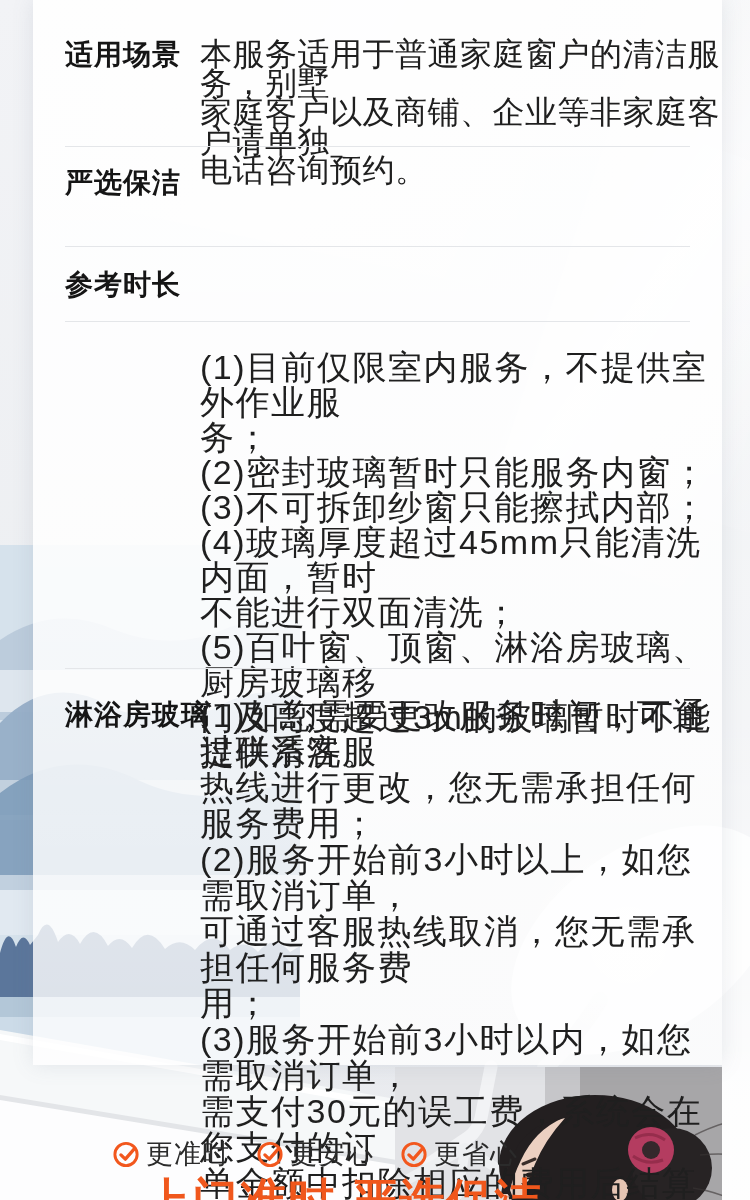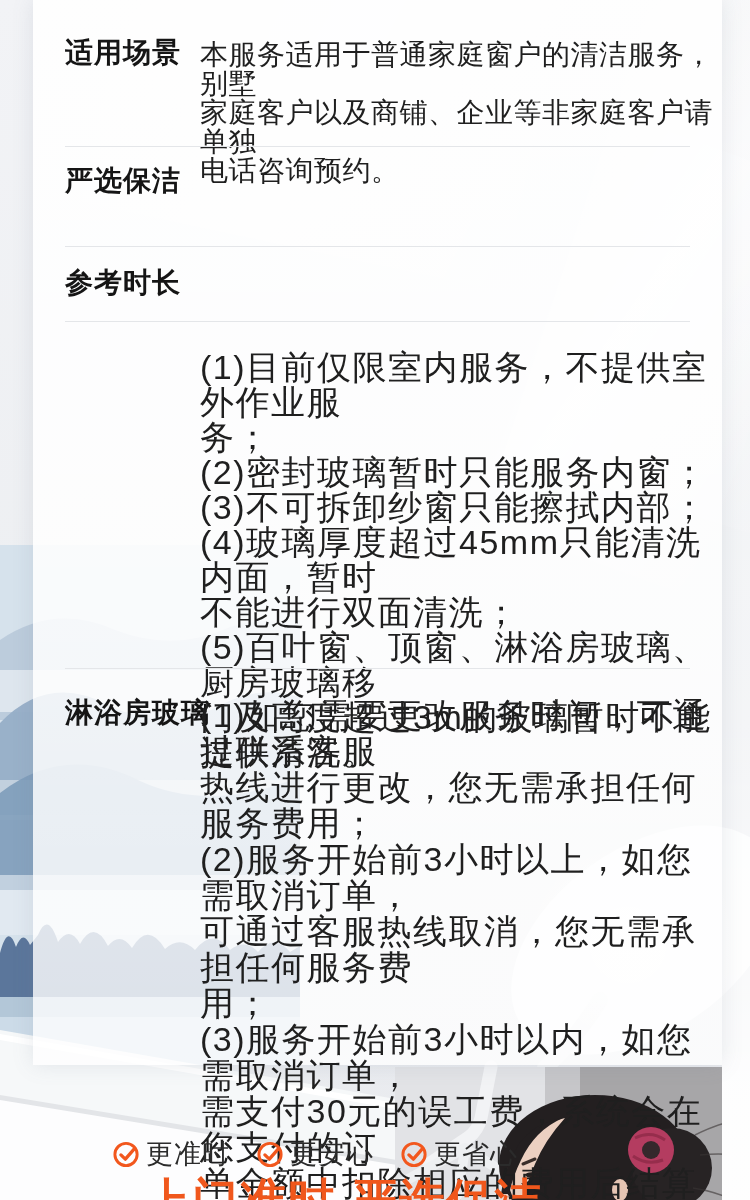--- a/index.html
+++ b/index.html
@@ -23,23 +23,23 @@
   .right-column { position:absolute; left:722px; top:0; width:28px; height:1200px;
     background:linear-gradient(180deg,rgba(255,255,255,.2) 0%,rgba(255,255,255,.45) 60%,rgba(255,255,255,.9) 92%); }
   
   .card {
     position:absolute; left:33px; top:0; width:689px; height:1065px;
     background:linear-gradient(180deg,rgba(255,255,255,.92) 0%,rgba(255,255,255,.86) 60%,rgba(255,255,255,.78) 100%);
     box-shadow:0 0 20px rgba(110,122,140,.15);
   }
   .glare { position:absolute; left:480px; top:830px; width:230px; height:230px; border-radius:50%;
     background:radial-gradient(closest-side,rgba(255,255,255,.75),rgba(255,255,255,0)); transform:rotate(-30deg); }
-  .sec-label { position:absolute; left:32px; font-size:28px; font-weight:700; color:#151515; letter-spacing:1px; white-space:nowrap;font-family:Liberation Mono, monospace; }
+  .sec-label { position:absolute; left:32px; font-size:28px; font-weight:700; color:#151515; letter-spacing:1px; white-space:nowrap; }
   .sec-body  { position:absolute; left:167px; width:520px; color:#1f1f1f; white-space:pre-line; }
-  .fs-s { font-size:28px; line-height:29px; letter-spacing:.5px; }
+  .fs-s { font-size:32px; line-height:29px; letter-spacing:.5px; }
   .fs-l { font-size:34px; line-height:35px; letter-spacing:1.5px; }
   .lh36 { line-height:36px; }
   .lab-s { line-height:29px; }
   .lab-l { line-height:35px; }
   .divider { position:absolute; left:32px; width:625px; height:1px; background:#e4e6e9; }
   
   .badges { position:absolute; left:112px; top:1136px; display:flex; align-items:center; gap:26px; }
   .badge { display:flex; align-items:center; gap:5px; }
   .badge svg { width:29px; height:29px; display:block; }
   .badge-label { font-family:"Liberation Serif","DejaVu Serif",serif; font-size:27px; color:#2b2b2b; letter-spacing:1px; }

